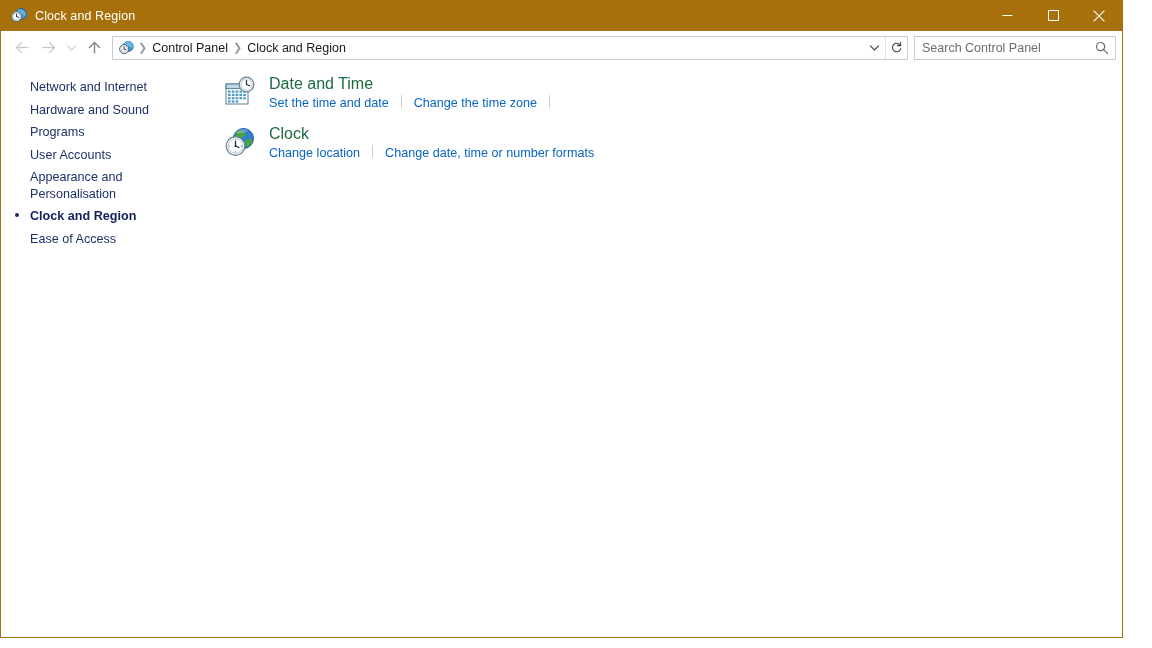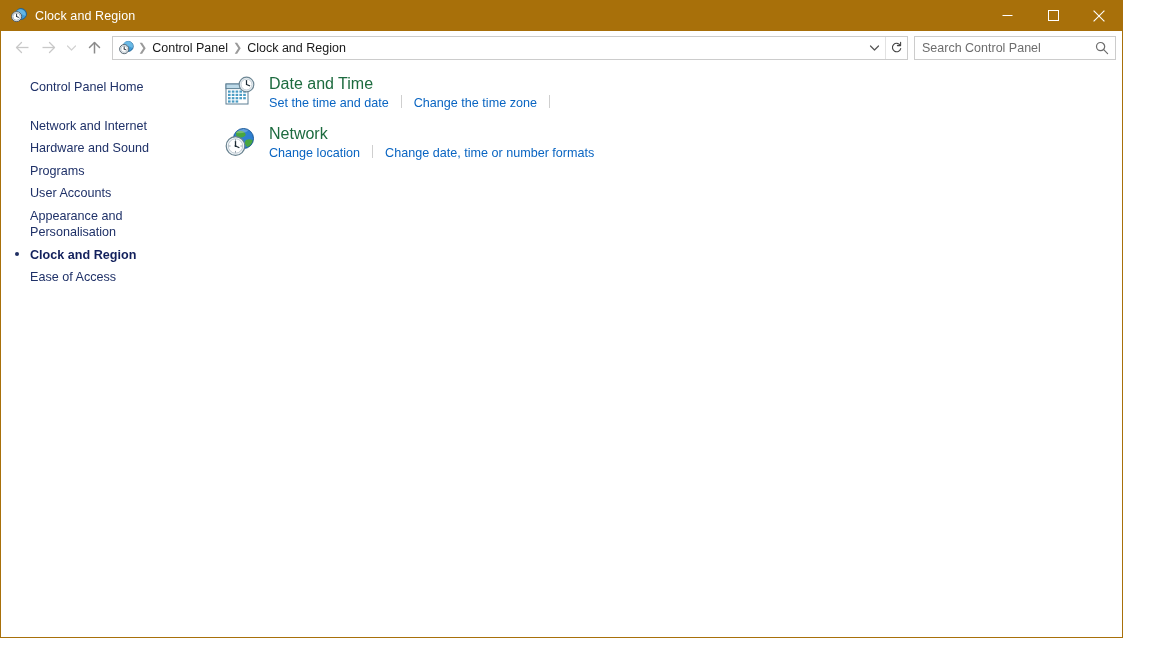--- a/index.html
+++ b/index.html
@@ -362,21 +362,20 @@
           <circle cx="5.6" cy="5.6" r="4.1" fill="none" stroke="#6b6b6b" stroke-width="1.2"></circle>
           <line x1="8.7" y1="8.7" x2="12.6" y2="12.6" stroke="#6b6b6b" stroke-width="1.2" stroke-linecap="round"></line>
         </svg>
       </span>
     </div>
   </div>
 
   <div id="body">
 
     <div id="sidebar">
-      <div class="side-item home">Control Panel Home</div>
       <div class="side-item">Network and Internet</div>
       <div class="side-item">Hardware and Sound</div>
       <div class="side-item">Programs</div>
       <div class="side-item">User Accounts</div>
       <div class="side-item">Appearance and Personalisation</div>
       <div class="side-item selected">Clock and Region</div>
       <div class="side-item">Ease of Access</div>
     </div>
 
     <div id="content">
@@ -446,21 +445,21 @@
               <line x1="11.5" y1="25.3" x2="11.5" y2="26.4"></line>
               <line x1="5.1" y1="20" x2="6.2" y2="20"></line>
               <line x1="16.8" y1="20" x2="17.9" y2="20"></line>
             </g>
             <line x1="11.5" y1="20" x2="11.5" y2="15.6" stroke="#1d2b34" stroke-width="1.3" stroke-linecap="round"></line>
             <line x1="11.5" y1="20" x2="14.9" y2="21.5" stroke="#1d2b34" stroke-width="1.3" stroke-linecap="round"></line>
             <circle cx="11.5" cy="20" r=".9" fill="#1d2b34"></circle>
           </svg>
         </span>
         <div class="cat-body">
-          <div class="cat-title">Network</div>
+          <div class="cat-title">Clock</div>
           <div class="cat-links">
             <span class="cat-link">Change location</span>
             <span class="link-sep"></span>
             <span class="cat-link">Change date, time or number formats</span>
           </div>
         </div>
       </div>
 
     </div>
   </div>

